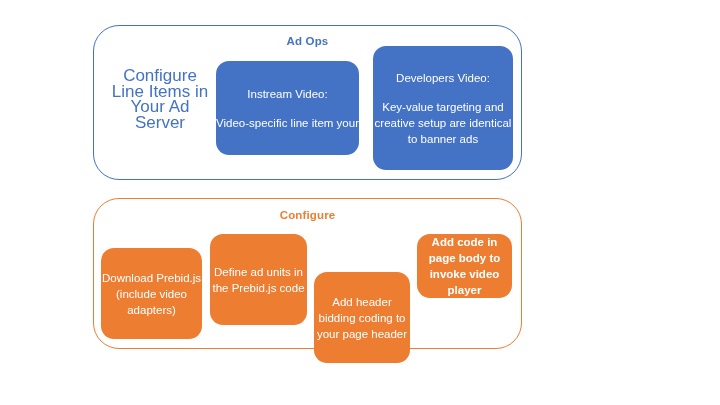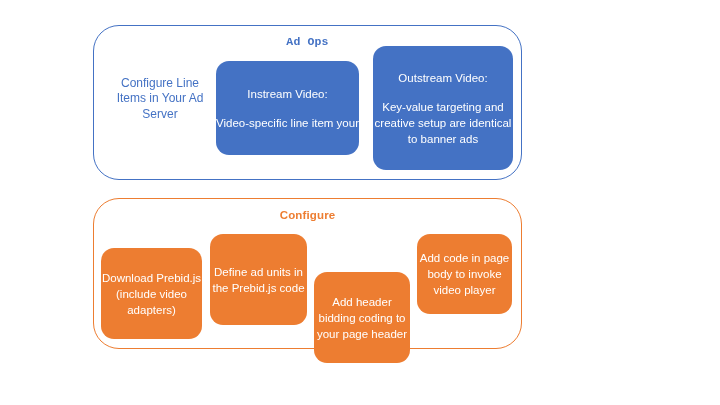--- a/index.html
+++ b/index.html
@@ -51,36 +51,35 @@
     left: 0;
     width: 100%;
     text-align: center;
     font-weight: bold;
     font-size: 11.5px;
     letter-spacing: 0.15px;
   }
   .group-adops .group-title {
     top: 9px;
     color: #4472C4;
-    font-family: Liberation Mono, monospace;
   }
   .group-dev .group-title {
     top: 10px;
     color: #ED7D31;
   }
 
   
   .plain-text {
     position: absolute;
     display: flex;
     align-items: center;
     justify-content: flex-start;
     text-align: center;
     color: #4472C4;
-    font-size: 12px;
+    font-size: 17px;
     line-height: 15.5px;
     box-sizing: border-box;
   }
   .plain-configure {
     left: 105px;
     top: 68px;
     width: 110px;
     height: 62px;
   }
 
@@ -144,21 +143,22 @@
     left: 314px;
     top: 234px;
     width: 96px;
     height: 91px;
     margin-top: 38px;
   }
   .box-dev-4 {
     left: 417px;
     top: 234px;
     width: 95px;
-    height: 80px;
+    height: 64px;
+    font-weight: bold;
   }
 </style>
 </head>
 <body>
 
 <div class="canvas">
 
   <div class="group group-adops">
     <div class="group-title">Ad Ops</div>
   </div>
@@ -167,21 +167,21 @@
     <span>Configure Line Items in Your Ad Server</span>
   </div>
 
   <div class="box box-blue box-instream">
     <span class="line">Instream Video:</span>
     <span class="box-gap"></span>
     <span class="line">Video-specific line item your</span>
   </div>
 
   <div class="box box-blue box-outstream">
-    <span class="line">Outstream Video:</span>
+    <span class="line">Developers Video:</span>
     <span class="box-gap"></span>
     <span class="line">Key-value targeting and creative setup are identical to banner ads</span>
   </div>
 
   <div class="group group-dev">
     <div class="group-title">Configure</div>
   </div>
 
   <div class="box box-orange box-dev-1">
     <span class="line">Download Prebid.js (include video adapters)</span>

